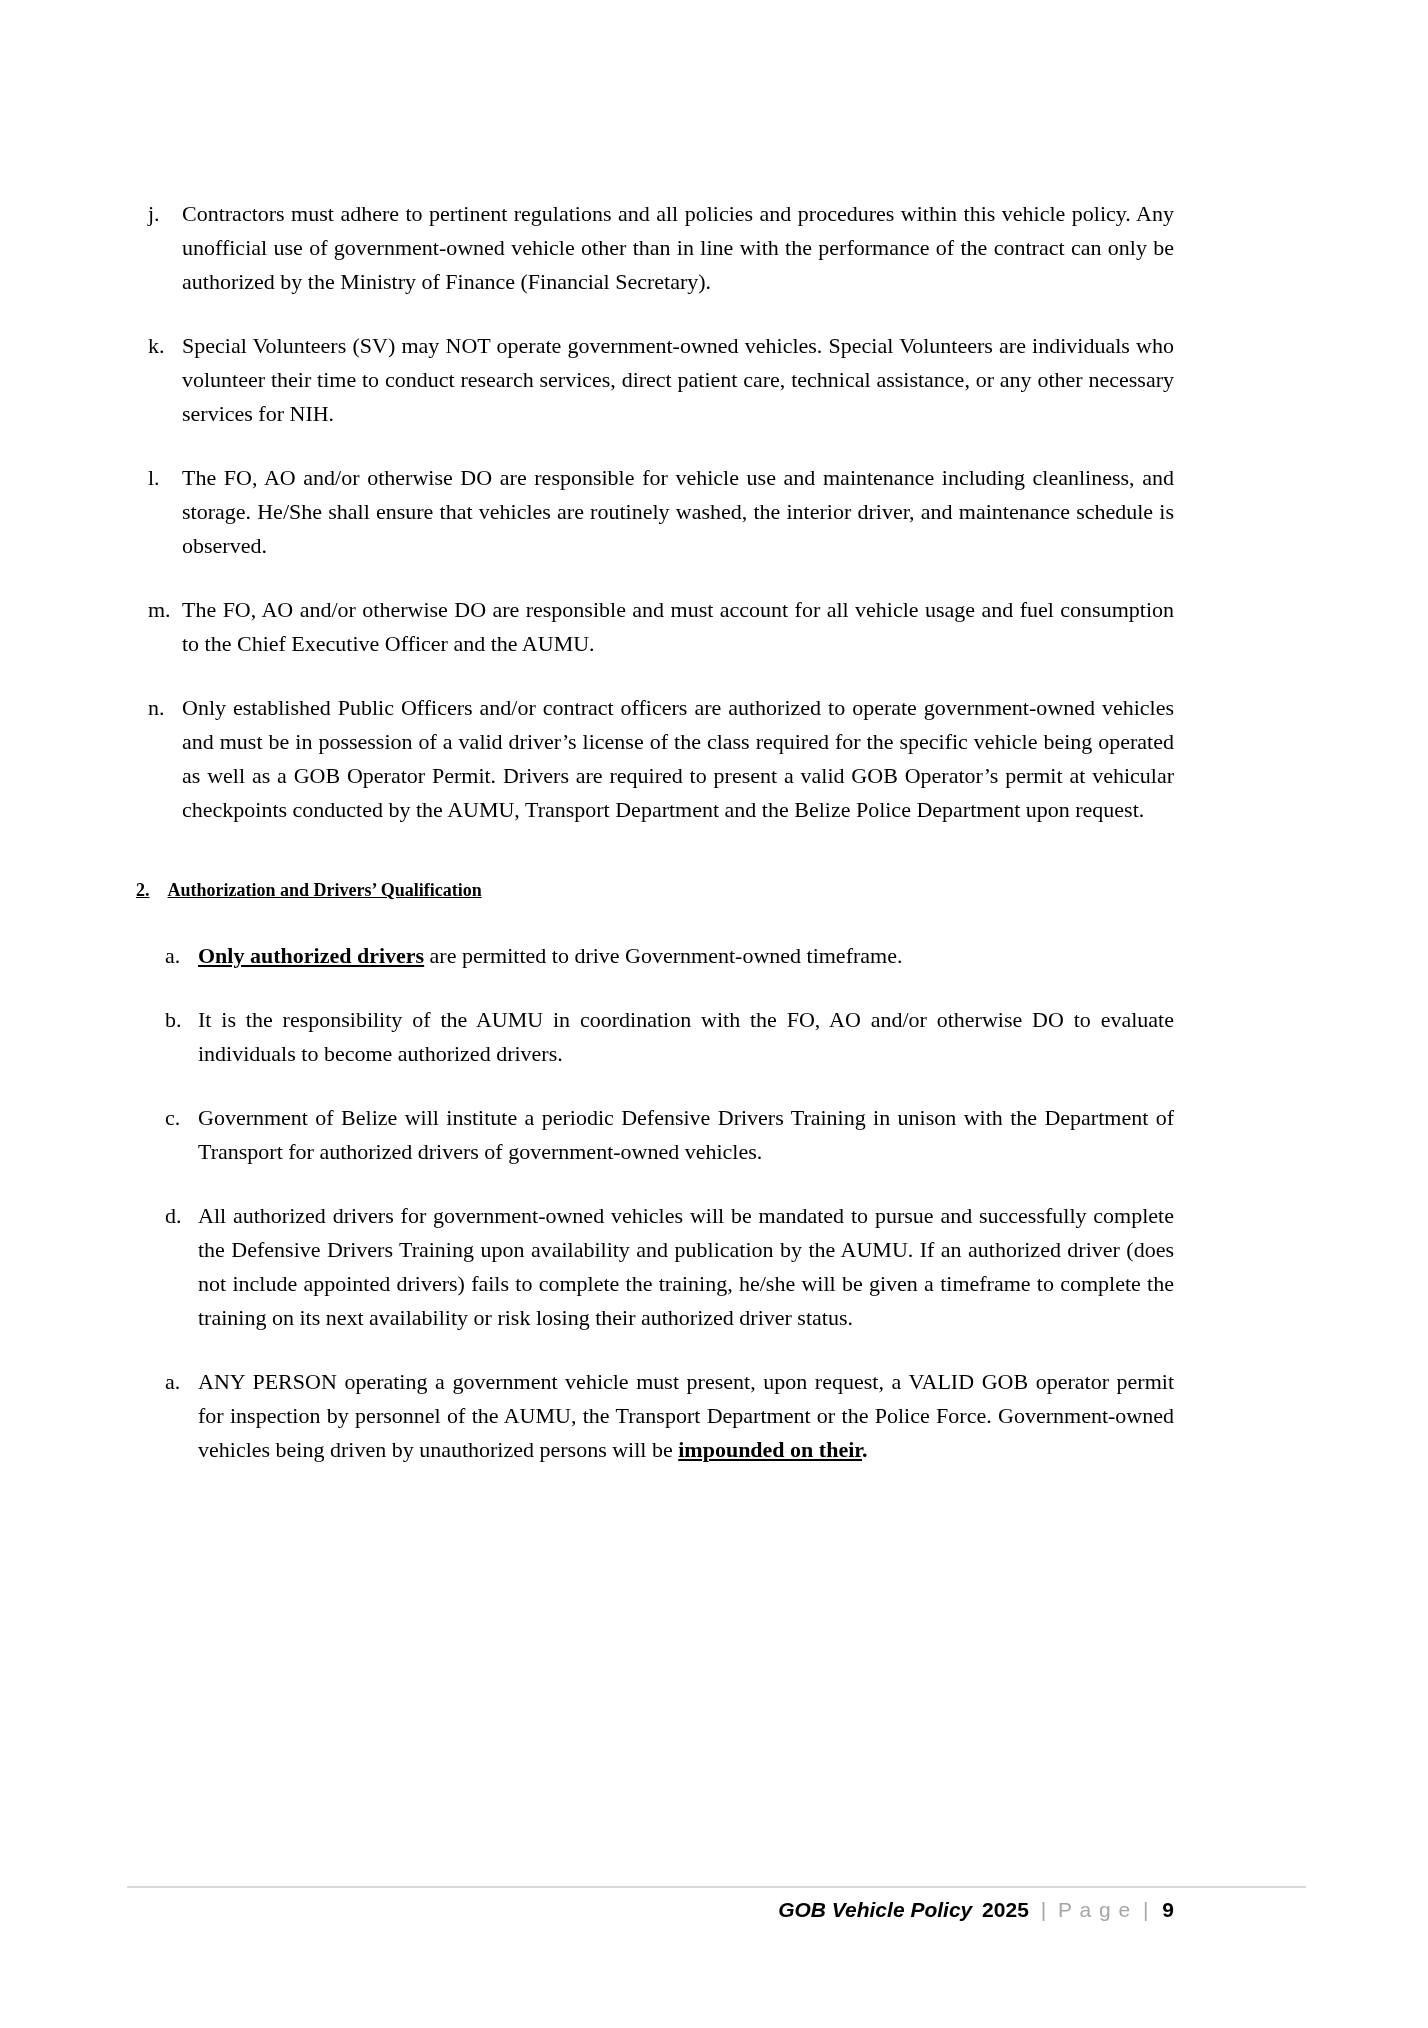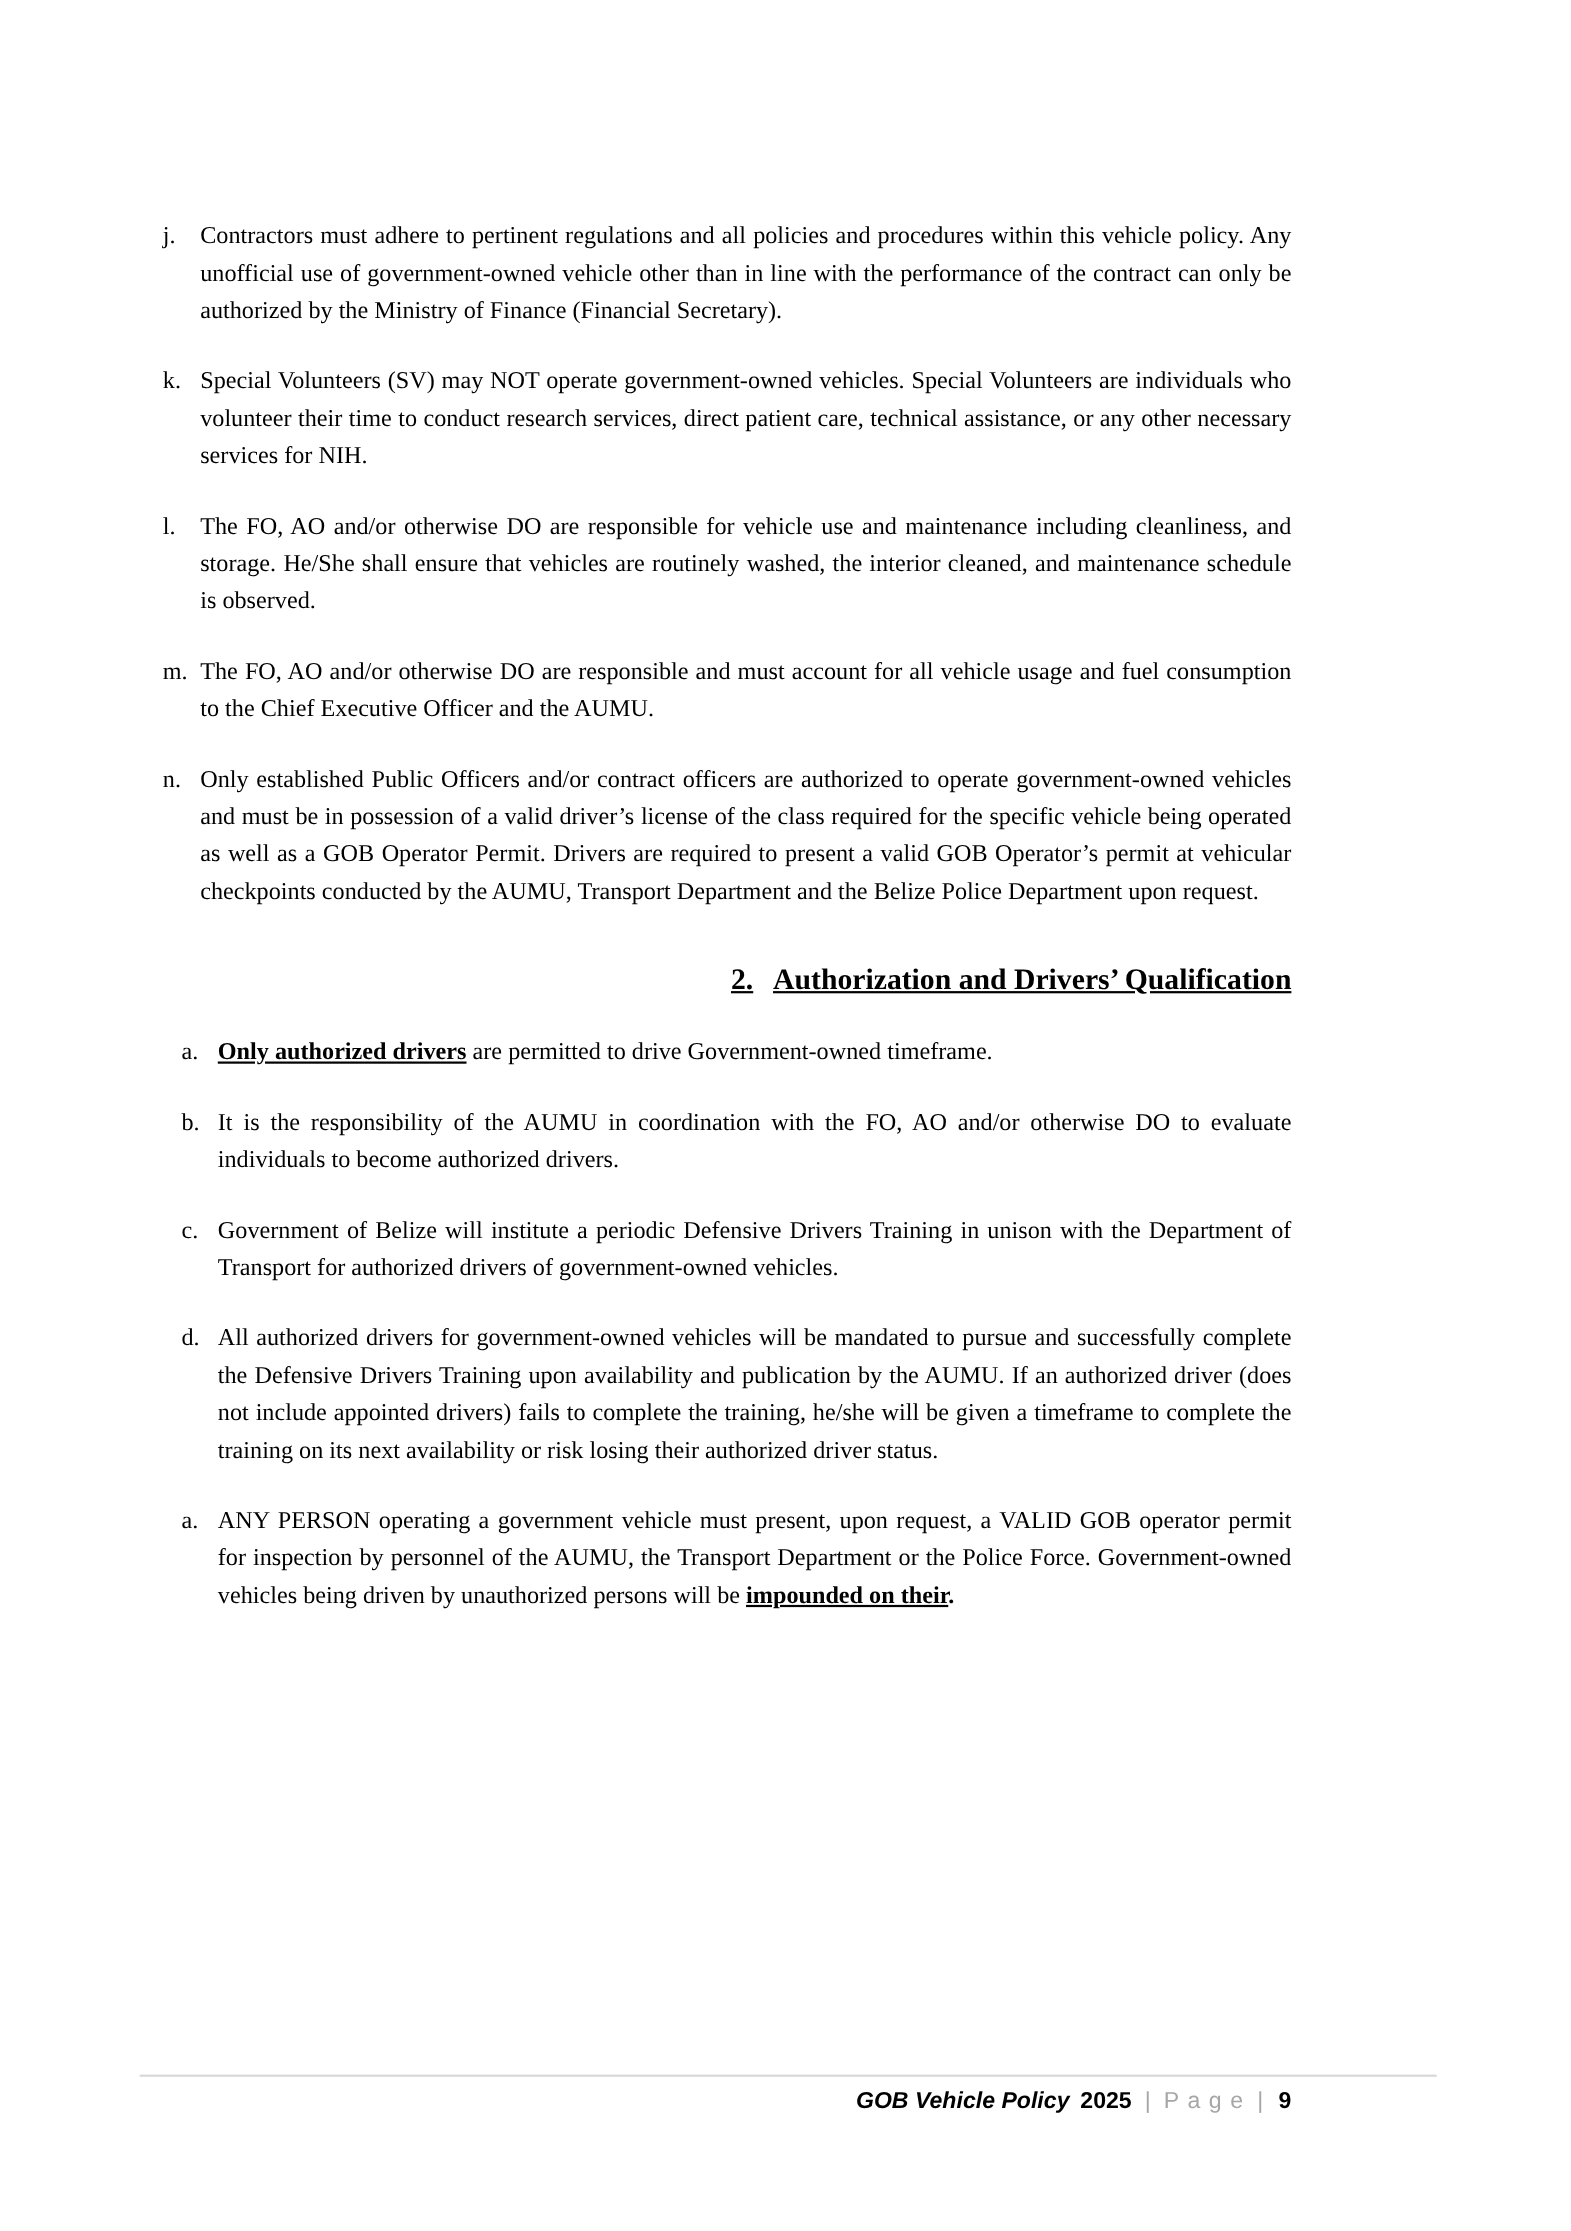--- a/index.html
+++ b/index.html
@@ -26,24 +26,23 @@
     position: relative;
     margin-bottom: 30px;
   }
   .litext { text-align: justify; }
   .l1 { padding-left: 34px; }
   .l1 > .marker { position: absolute; left: 0; top: 0; width: 32px; }
   .l2 { padding-left: 50px; }
   .l2 > .marker { position: absolute; left: 17px; top: 0; width: 30px; }
   .heading {
     margin: 46px 0 32px -12px;
-    font-size: 27px;
+    font-size: 18px;
     font-weight: bold;
     white-space: nowrap;
-    text-align: right;
   }
   .hnum  { text-decoration: underline; margin-right: 18px; }
   .htitle{ text-decoration: underline; }
   .bold-underline { font-weight: bold; text-decoration: underline; }
   .bold { font-weight: bold; }
   .footer-rule {
     position: absolute;
     top: 1886px;
     left: 127px;
     right: 122px;
@@ -76,21 +75,21 @@
       <div class="litext">Contractors must adhere to pertinent regulations and all policies and procedures within this vehicle policy. Any unofficial use of government-owned vehicle other than in line with the performance of the contract can only be authorized by the Ministry of Finance (Financial Secretary).</div>
     </div>
 
     <div class="li l1">
       <span class="marker">k.</span>
       <div class="litext">Special Volunteers (SV) may NOT operate government-owned vehicles. Special Volunteers are individuals who volunteer their time to conduct research services, direct patient care, technical assistance, or any other necessary services for NIH.</div>
     </div>
 
     <div class="li l1">
       <span class="marker">l.</span>
-      <div class="litext">The FO, AO and/or otherwise DO are responsible for vehicle use and maintenance including cleanliness, and storage. He/She shall ensure that vehicles are routinely washed, the interior cleaned, and maintenance schedule is observed.</div>
+      <div class="litext">The FO, AO and/or otherwise DO are responsible for vehicle use and maintenance including cleanliness, and storage. He/She shall ensure that vehicles are routinely washed, the interior driver, and maintenance schedule is observed.</div>
     </div>
 
     <div class="li l1">
       <span class="marker">m.</span>
       <div class="litext">The FO, AO and/or otherwise DO are responsible and must account for all vehicle usage and fuel consumption to the Chief Executive Officer and the AUMU.</div>
     </div>
 
     <div class="li l1">
       <span class="marker">n.</span>
       <div class="litext">Only established Public Officers and/or contract officers are authorized to operate government-owned vehicles and must be in possession of a valid driver’s license of the class required for the specific vehicle being operated as well as a GOB Operator Permit. Drivers are required to present a valid GOB Operator’s permit at vehicular checkpoints conducted by the AUMU, Transport Department and the Belize Police Department upon request.</div>

